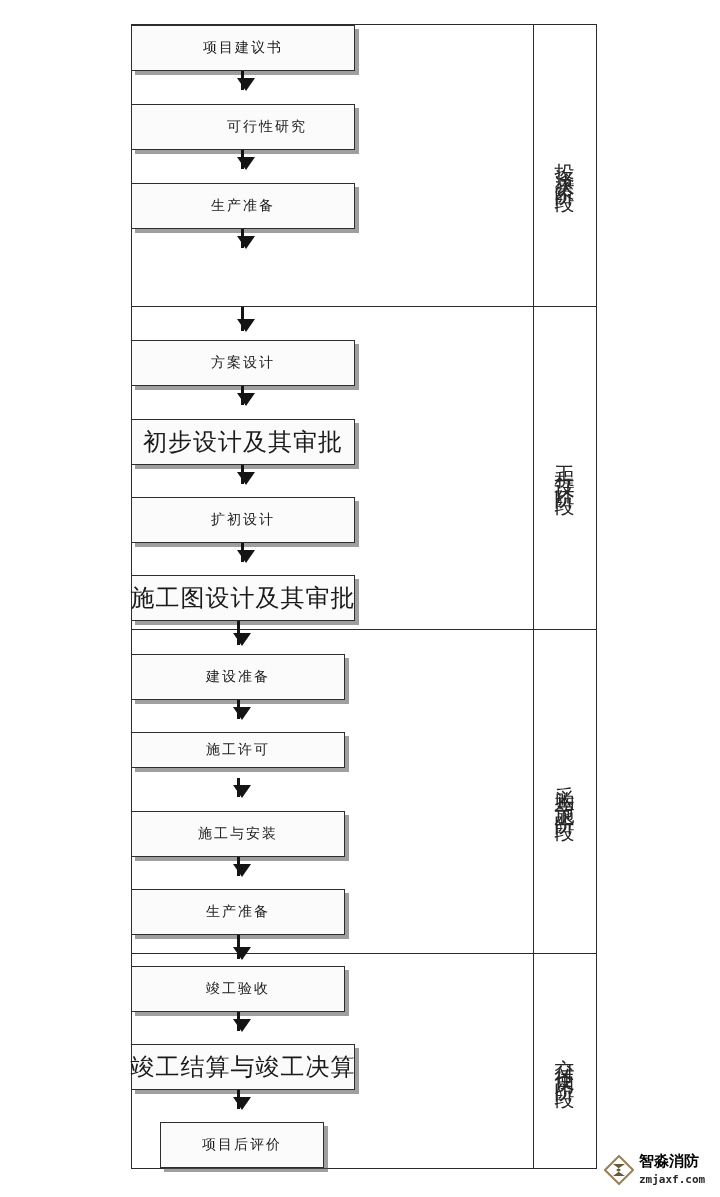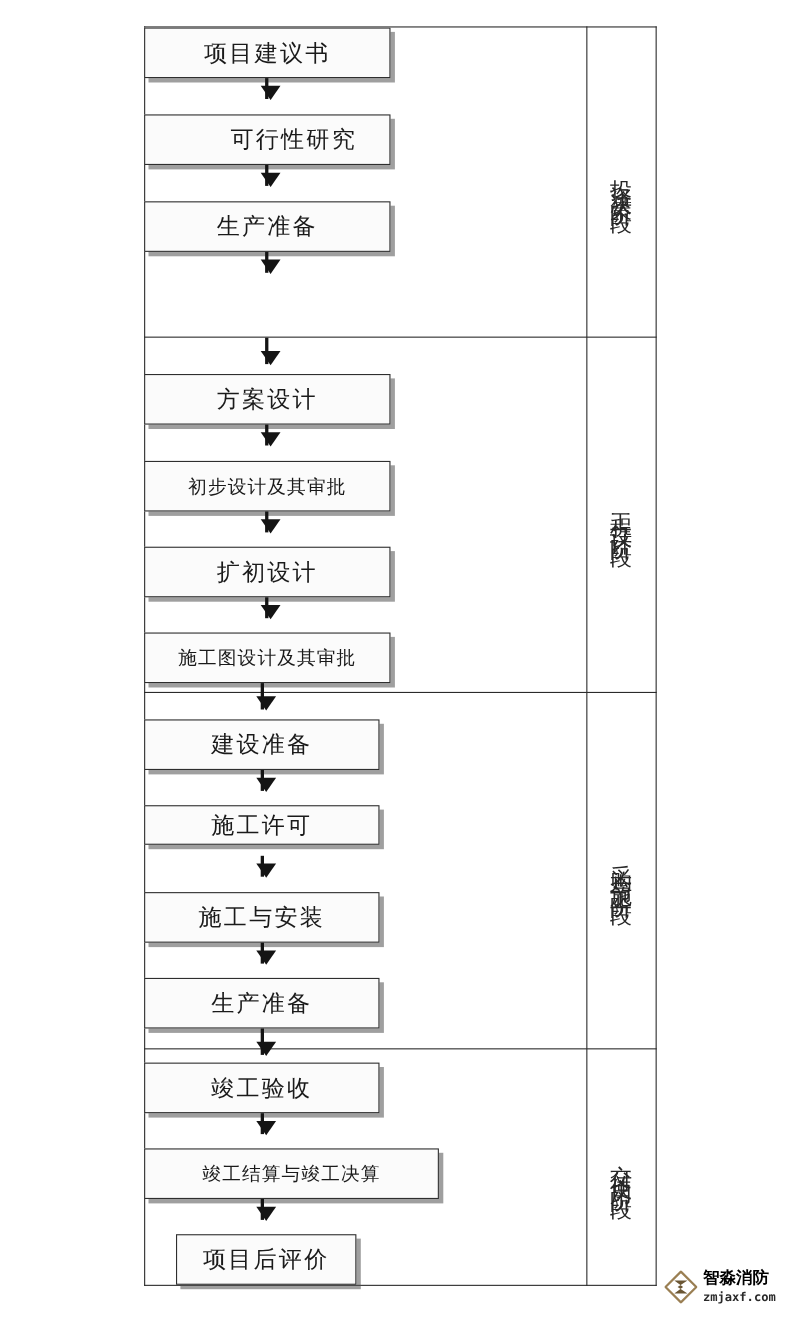--- a/index.html
+++ b/index.html
@@ -57,26 +57,26 @@
   
   .node {
     position: absolute;
     background: #fbfbfb;
     border: 1.8px solid #2e2e2e;
     box-shadow: 4px 4px 0 0 rgba(80,80,80,0.55);
     display: flex;
     align-items: center;
     justify-content: center;
     color: #1a1a1a;
-    font-size: 21px;
+    font-size: 14px;
     letter-spacing: 2px;
     font-family: "DejaVu Serif", "Liberation Serif", serif;
     white-space: nowrap;
   }
-  .node.narrow { font-size: 17px; letter-spacing: 1px; }
+  .node.narrow { font-size: 24px; letter-spacing: 1px; }
 
   
   .arrow {
     position: absolute;
     width: 0;
     border-left: 3px solid #141414;
   }
   .arrow::after {
     content: "";
     position: absolute;
@@ -209,21 +209,21 @@
   <div class="node" style="left:131px; top:889px; width:214px; height:46px;">
     <span>生产准备</span>
   </div>
   <div class="arrow" style="left:237px; top:935px; height:24px;"></div>
 
   <div class="node" style="left:131px; top:966px; width:214px; height:46px;">
     <span>竣工验收</span>
   </div>
   <div class="arrow" style="left:237px; top:1012px; height:19px;"></div>
 
-  <div class="node narrow" style="left:131px; top:1044px; width:268px; height:46px;">
+  <div class="node narrow" style="left:131px; top:1044px; width:224px; height:46px;">
     <span>竣工结算与竣工决算</span>
   </div>
   <div class="arrow" style="left:237px; top:1090px; height:19px;"></div>
 
   <div class="node" style="left:160px; top:1122px; width:164px; height:46px;">
     <span>项目后评价</span>
   </div>
 
   <div class="stage-label" style="top:24px; height:282px;">
     <span class="vtext">投资决策阶段</span>

